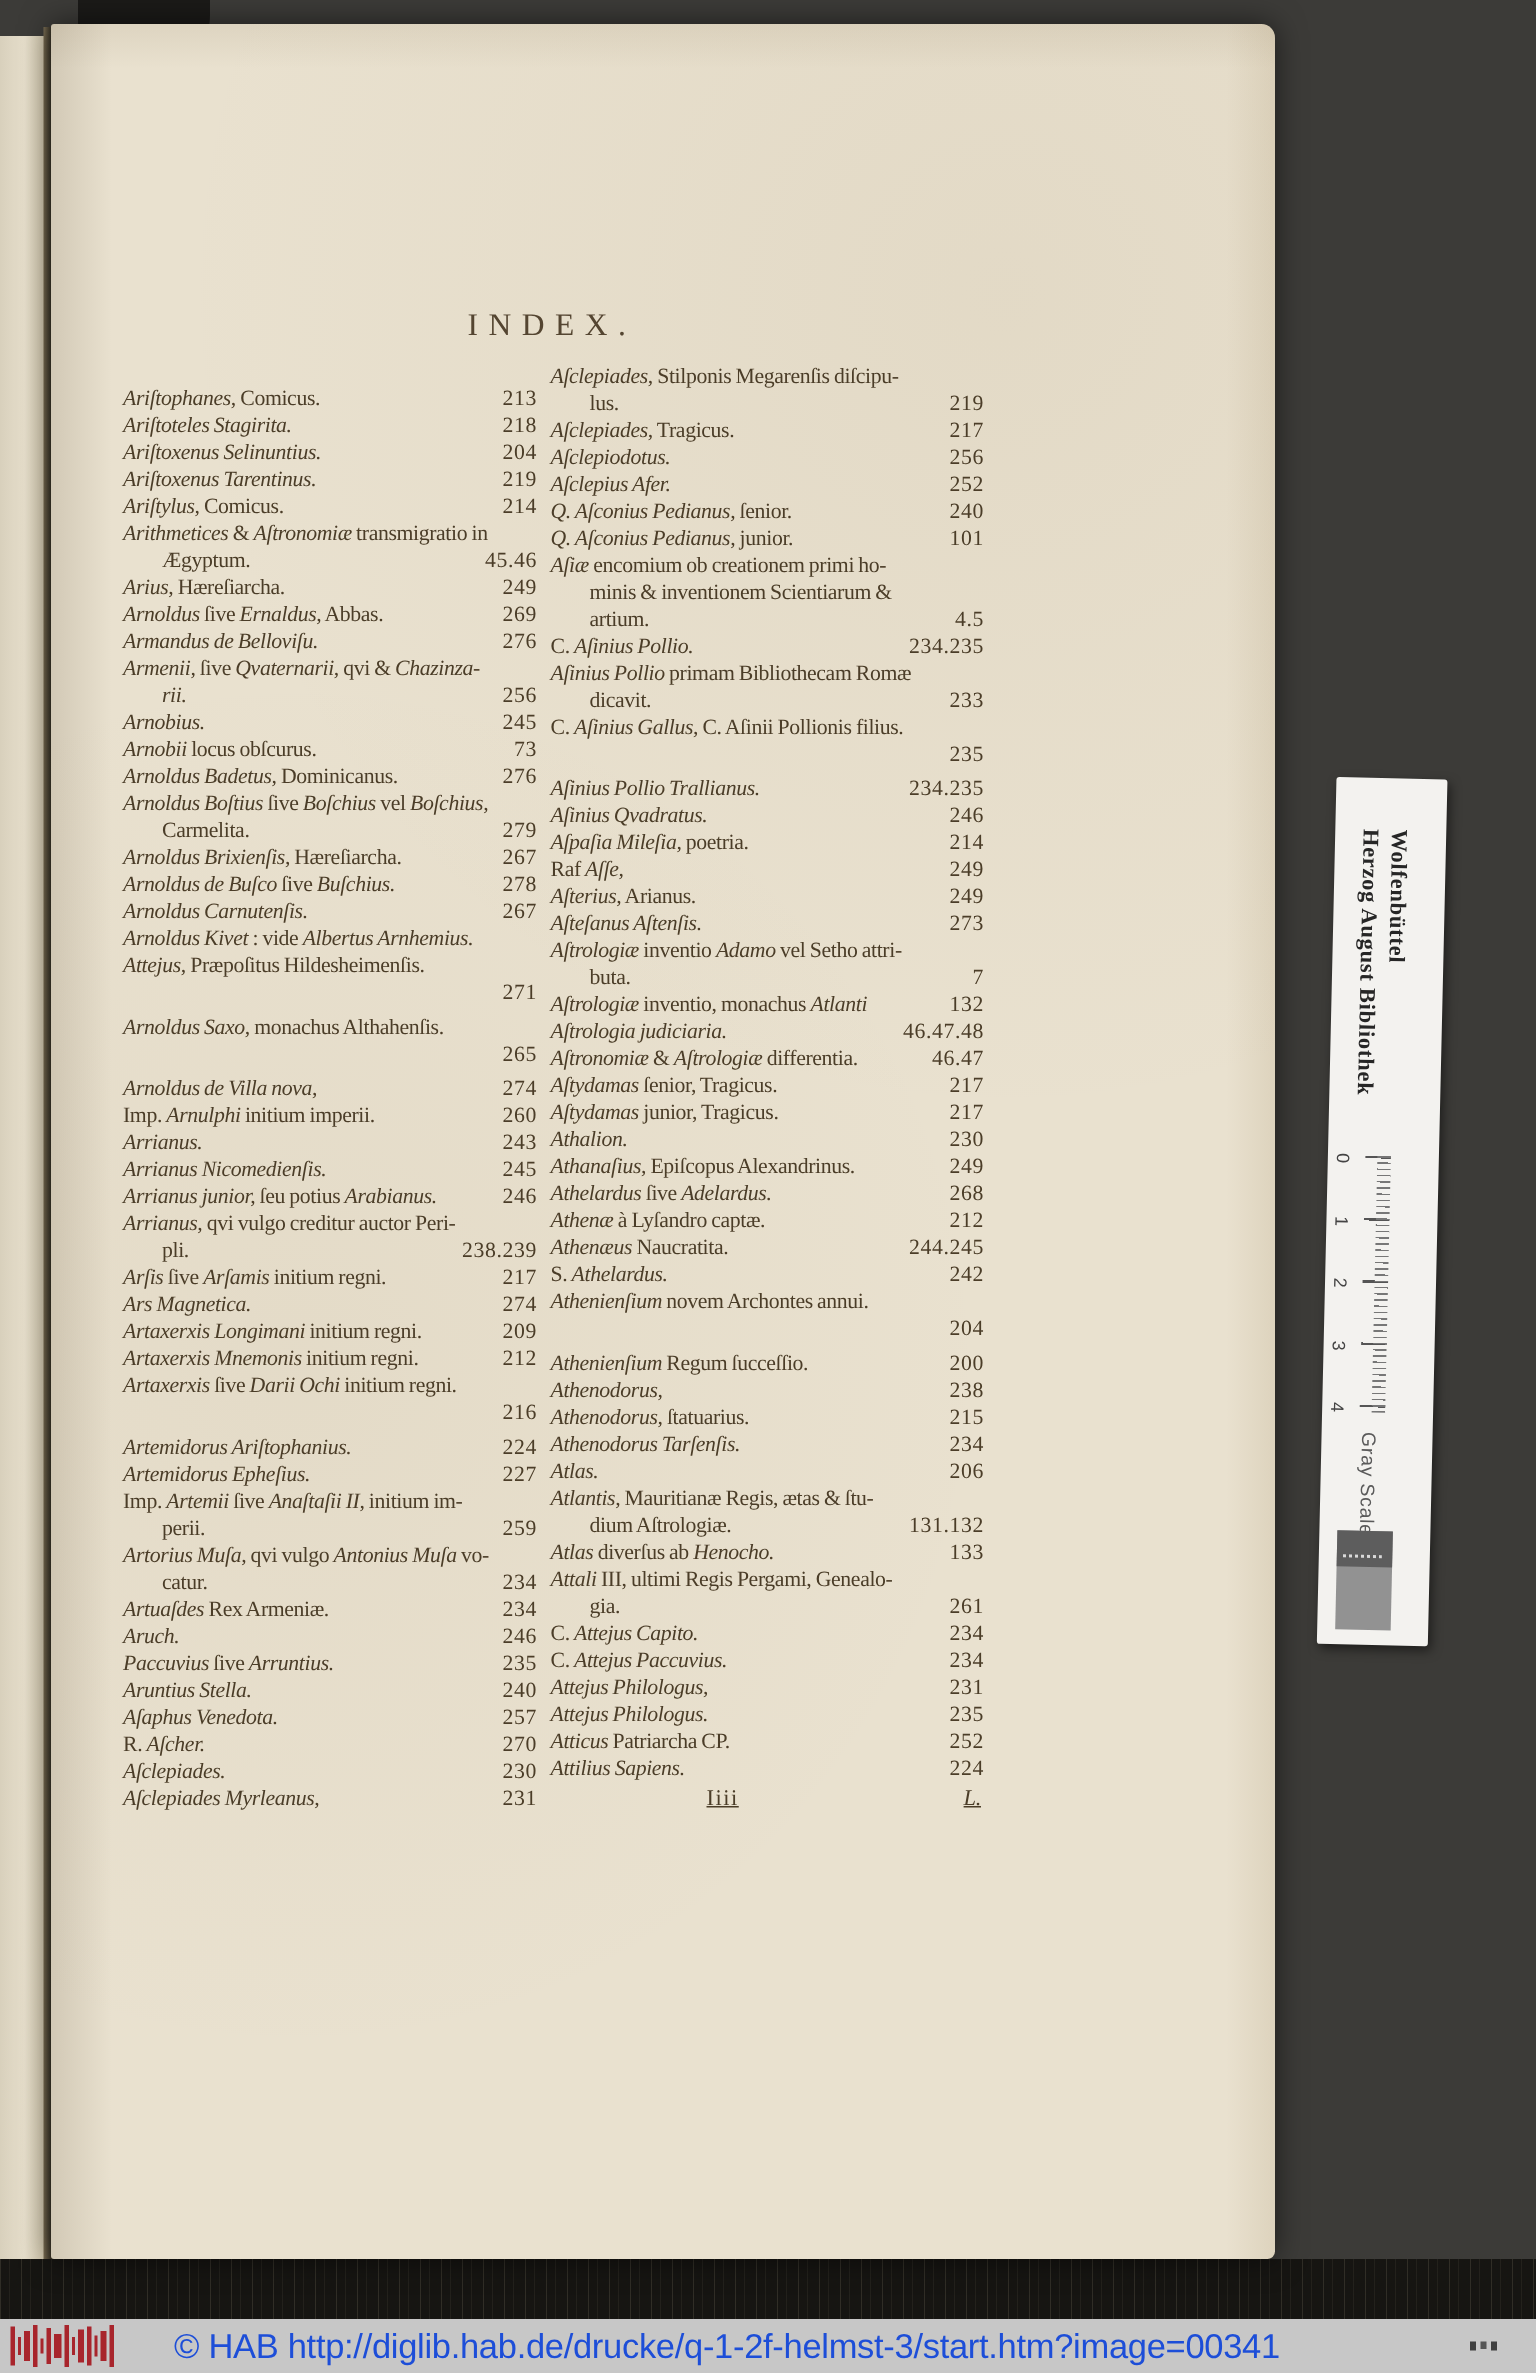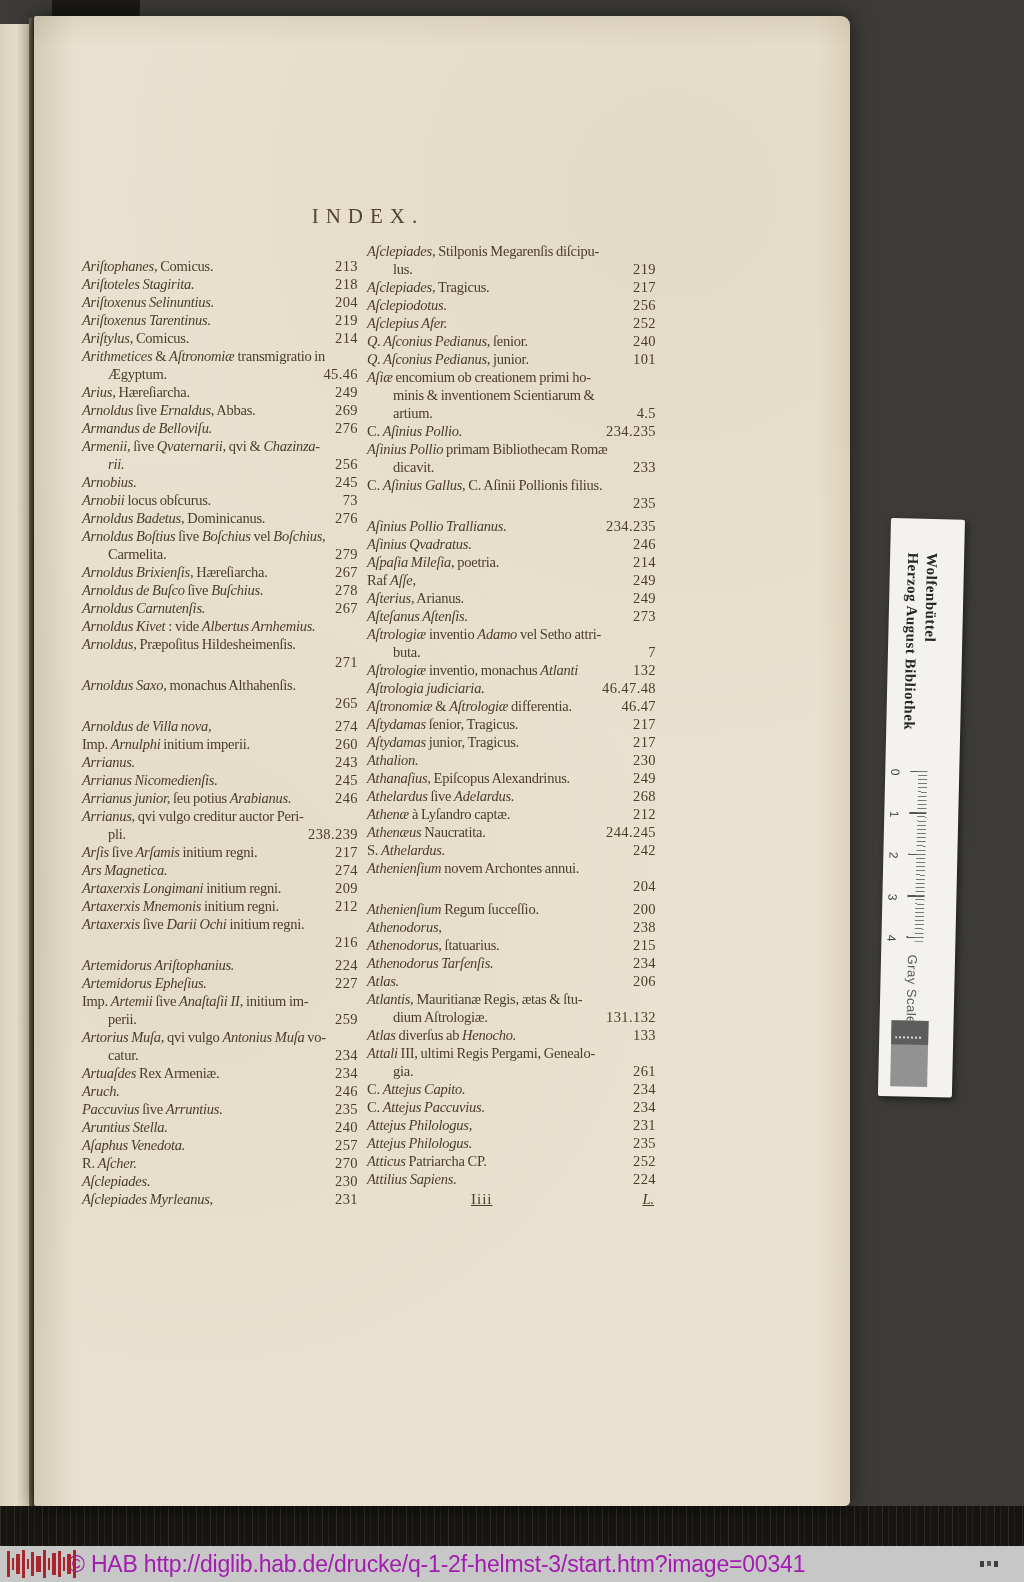--- a/index.html
+++ b/index.html
@@ -66,22 +66,22 @@
     font-family:"Liberation Sans",sans-serif;font-size:13px;color:#5a5a5a;letter-spacing:.5px;}
   .gray-patch{position:absolute;top:502px;left:12px;width:37px;height:66px;background:#929292;}
   .gray-patch .patch-dark{position:absolute;top:0;left:0;width:100%;height:24px;background:#5d5d5d;}
   .gray-patch .patch-text{position:absolute;top:16px;left:4px;width:26px;height:2px;
     background:repeating-linear-gradient(90deg,#d9d9d9 0 2px,rgba(0,0,0,0) 2px 4px);}
   
   .footer-bar{position:absolute;left:0;top:1546px;width:1024px;height:36px;
     background:#c7c7c7;display:flex;align-items:center;}
   .barcode{position:absolute;left:7px;top:3px;height:30px;display:flex;align-items:center;gap:2px;}
   .barcode div{background:#a8252c;width:3px;}
-  .footer-url{margin-left:68px;font-family:"Liberation Sans",sans-serif;
-    font-size:23px;color:#a21caf;letter-spacing:-0.2px;}
+  .footer-url{margin-left:116px;font-family:"Liberation Sans",sans-serif;
+    font-size:23px;color:#1d4ed8;letter-spacing:-0.2px;}
   .mini-mark{position:absolute;right:26px;top:15px;display:flex;gap:3px;}
   .mini-mark div{width:4px;height:6px;background:#3e3e3e;}
   .mini-mark div:nth-child(2){height:5px;background:#555;}
 </style>
 </head>
 <body>
 
 <div class="top-corner"></div>
 <div class="prev-page"></div>
 <div class="gutter-shadow"></div>
@@ -169,21 +169,21 @@
         </div>
         <div class="row">
           <span class="txt"><span class="it">Arnoldus Carnutenſis.</span></span>
           <span class="num">267</span>
         </div>
         <div class="row">
           <span class="txt"><span class="it">Arnoldus Kivet</span><span class="ro"> : vide </span><span class="it">Albertus Arnhemius.</span></span>
           <span class="num"></span>
         </div>
         <div class="row">
-          <span class="txt"><span class="it">Arnoldus,</span><span class="ro"> Præpoſitus Hildesheimenſis.</span></span>
+          <span class="txt"><span class="it">Attejus,</span><span class="ro"> Præpoſitus Hildesheimenſis.</span></span>
           <span class="num"></span>
         </div>
         <div class="row">
           <span class="txt"></span>
           <span class="num">271</span>
         </div>
         <div class="row gap">
           <span class="txt"><span class="it">Arnoldus Saxo,</span><span class="ro"> monachus Althahenſis.</span></span>
           <span class="num"></span>
         </div>

